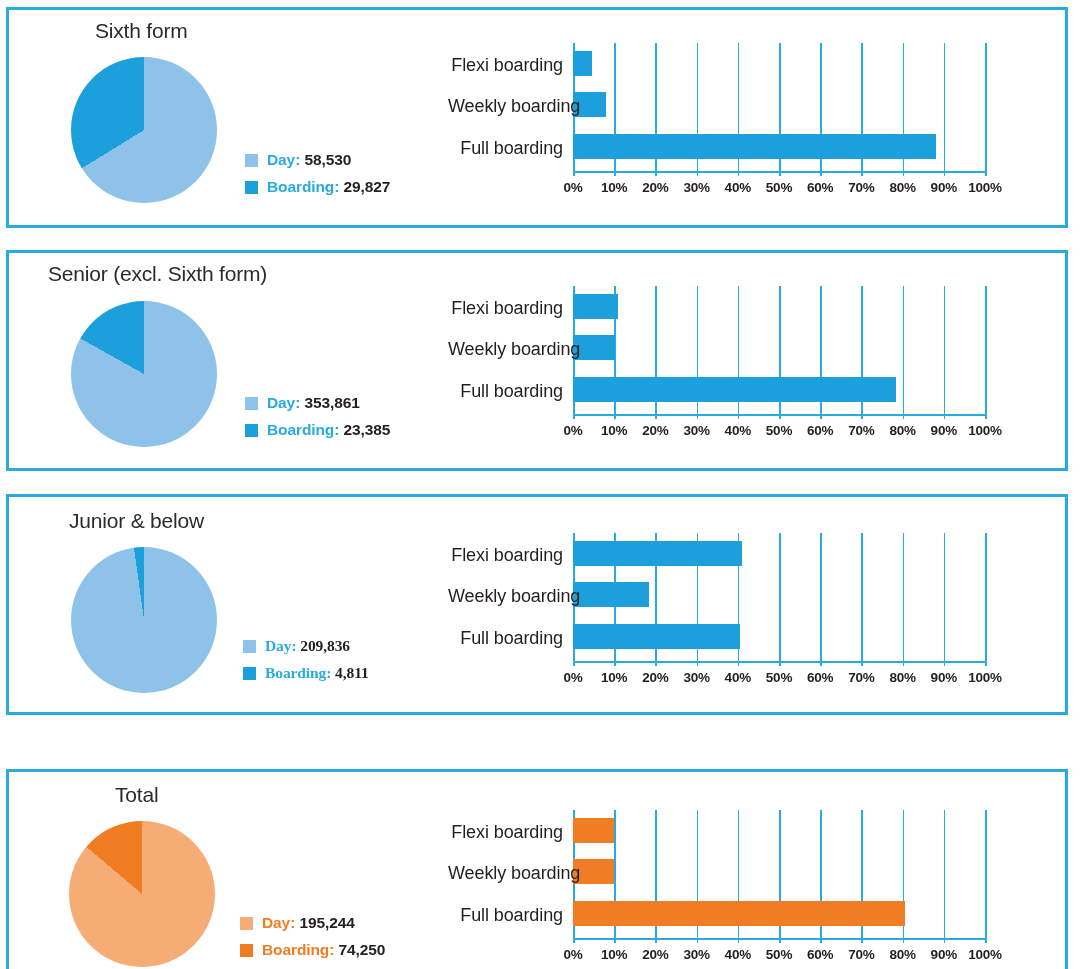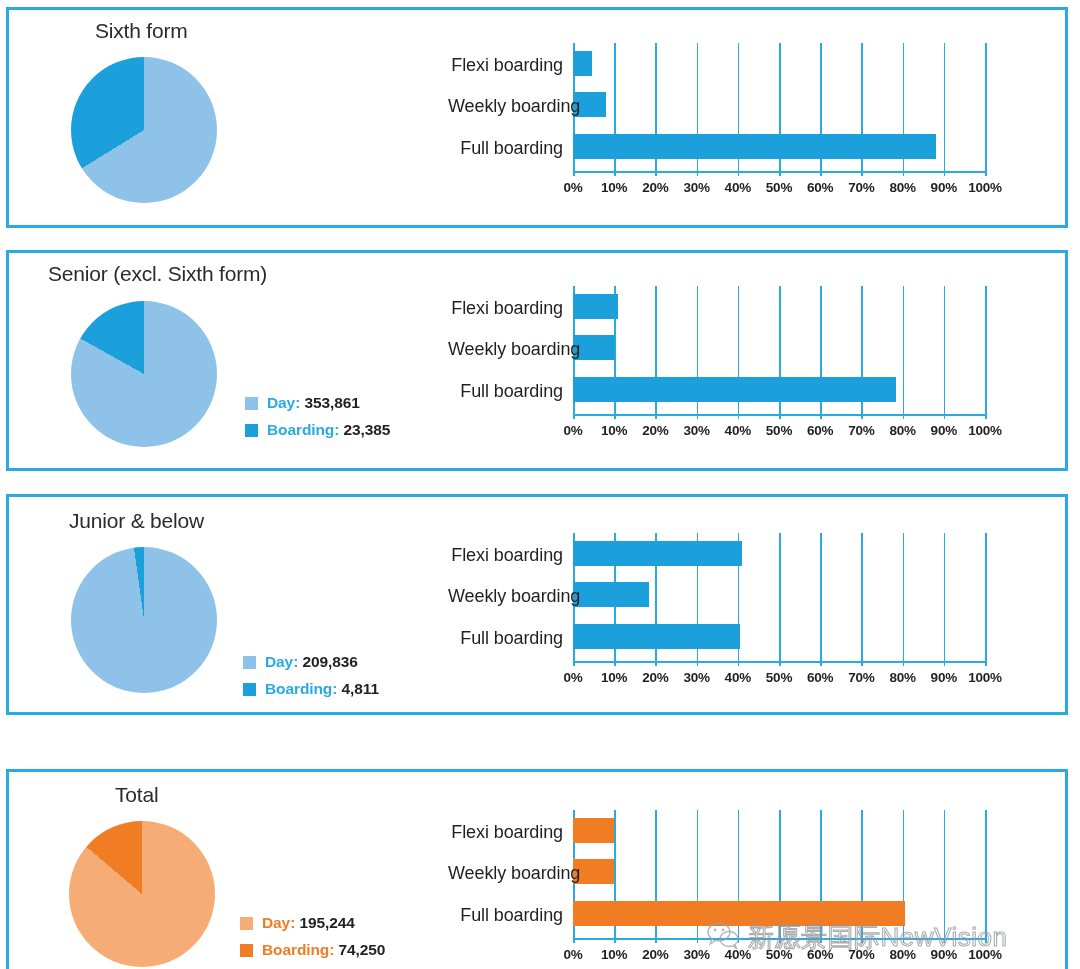--- a/index.html
+++ b/index.html
@@ -162,20 +162,30 @@
   }
 </style>
 </head>
 <body>
 
 <div id="page">
     <div class="panel" style="top: 7px; height: 221px;">
       <div class="panel-title" style="left: 86px; top: 9px;">Sixth form</div>
       <div class="pie-wrap" style="left: 62px; top: 47px;">
         <div class="pie" style="background: conic-gradient(from 238.32deg, rgb(27, 160, 220) 0deg, rgb(27, 160, 220) 121.68deg, rgb(142, 194, 232) 121.68deg, rgb(142, 194, 232) 360deg);"></div>
+      </div>
+      <div class="legend" style="left: 236px; top: 141px;">
+        <div class="legend-row">
+          <span class="legend-swatch" style="background: rgb(142, 194, 232);"></span>
+          <span class="legend-text"><span class="legend-key" style="color: rgb(41, 171, 226);">Day:</span> <span class="legend-val"> 58,530</span></span>
+        </div>
+        <div class="legend-row">
+          <span class="legend-swatch" style="background: rgb(27, 160, 220);"></span>
+          <span class="legend-text"><span class="legend-key" style="color: rgb(41, 171, 226);">Boarding:</span> <span class="legend-val"> 29,827</span></span>
+        </div>
       </div>
       <div class="barchart" style="left: 564px; top: 33px; width: 412px; height: 158px;">
         <div class="gridline" style="left: 0px; height: 128px;"></div>
         <div class="gridline" style="left: 41.2px; height: 128px;"></div>
         <div class="gridline" style="left: 82.4px; height: 128px;"></div>
         <div class="gridline" style="left: 123.6px; height: 128px;"></div>
         <div class="gridline" style="left: 164.8px; height: 128px;"></div>
         <div class="gridline" style="left: 206px; height: 128px;"></div>
         <div class="gridline" style="left: 247.2px; height: 128px;"></div>
         <div class="gridline" style="left: 288.4px; height: 128px;"></div>
@@ -269,21 +279,21 @@
         <div class="tick-label" style="left: 329.6px; top: 137px;">80%</div>
         <div class="tick-label" style="left: 370.8px; top: 137px;">90%</div>
         <div class="tick-label" style="left: 412px; top: 137px;">100%</div>
       </div>
     </div>
     <div class="panel" style="top: 494px; height: 221px;">
       <div class="panel-title" style="left: 60px; top: 12px;">Junior &amp; below</div>
       <div class="pie-wrap" style="left: 62px; top: 50px;">
         <div class="pie" style="background: conic-gradient(from 352.08deg, rgb(27, 160, 220) 0deg, rgb(27, 160, 220) 7.92deg, rgb(142, 194, 232) 7.92deg, rgb(142, 194, 232) 360deg);"></div>
       </div>
-      <div class="legend" style="left: 234px; top: 156px;">
+      <div class="legend" style="left: 234px; top: 140px; font-family: Liberation Serif, serif;">
         <div class="legend-row">
           <span class="legend-swatch" style="background: rgb(142, 194, 232);"></span>
           <span class="legend-text"><span class="legend-key" style="color: rgb(41, 171, 226);">Day:</span> <span class="legend-val"> 209,836</span></span>
         </div>
         <div class="legend-row">
           <span class="legend-swatch" style="background: rgb(27, 160, 220);"></span>
           <span class="legend-text"><span class="legend-key" style="color: rgb(41, 171, 226);">Boarding:</span> <span class="legend-val"> 4,811</span></span>
         </div>
       </div>
       <div class="barchart" style="left: 564px; top: 36px; width: 412px; height: 158px;">
@@ -380,24 +390,13 @@
         <div class="tick-label" style="left: 123.6px; top: 137px;">30%</div>
         <div class="tick-label" style="left: 164.8px; top: 137px;">40%</div>
         <div class="tick-label" style="left: 206px; top: 137px;">50%</div>
         <div class="tick-label" style="left: 247.2px; top: 137px;">60%</div>
         <div class="tick-label" style="left: 288.4px; top: 137px;">70%</div>
         <div class="tick-label" style="left: 329.6px; top: 137px;">80%</div>
         <div class="tick-label" style="left: 370.8px; top: 137px;">90%</div>
         <div class="tick-label" style="left: 412px; top: 137px;">100%</div>
       </div>
     </div>
-    <div class="wm-center">
-      <span><svg width="34" height="30" viewBox="0 0 34 30">
-          <ellipse cx="13" cy="11" rx="11" ry="9" fill="none" stroke="#9aa0a6" stroke-width="1.4"></ellipse>
-          <path d="M6 18 L4 23 L9 20" fill="none" stroke="#9aa0a6" stroke-width="1.4"></path>
-          <circle cx="9" cy="9" r="1.4" fill="#9aa0a6"></circle>
-          <circle cx="17" cy="9" r="1.4" fill="#9aa0a6"></circle>
-          <ellipse cx="23" cy="18" rx="9" ry="7.5" fill="none" stroke="#9aa0a6" stroke-width="1.4"></ellipse>
-          <path d="M29 24 L31 28 L27 25" fill="none" stroke="#9aa0a6" stroke-width="1.4"></path>
-        </svg></span>
-      <span class="wm-center-text">新愿景国际NewVision</span>
-    </div>
   </div>
 
 </body></html>

